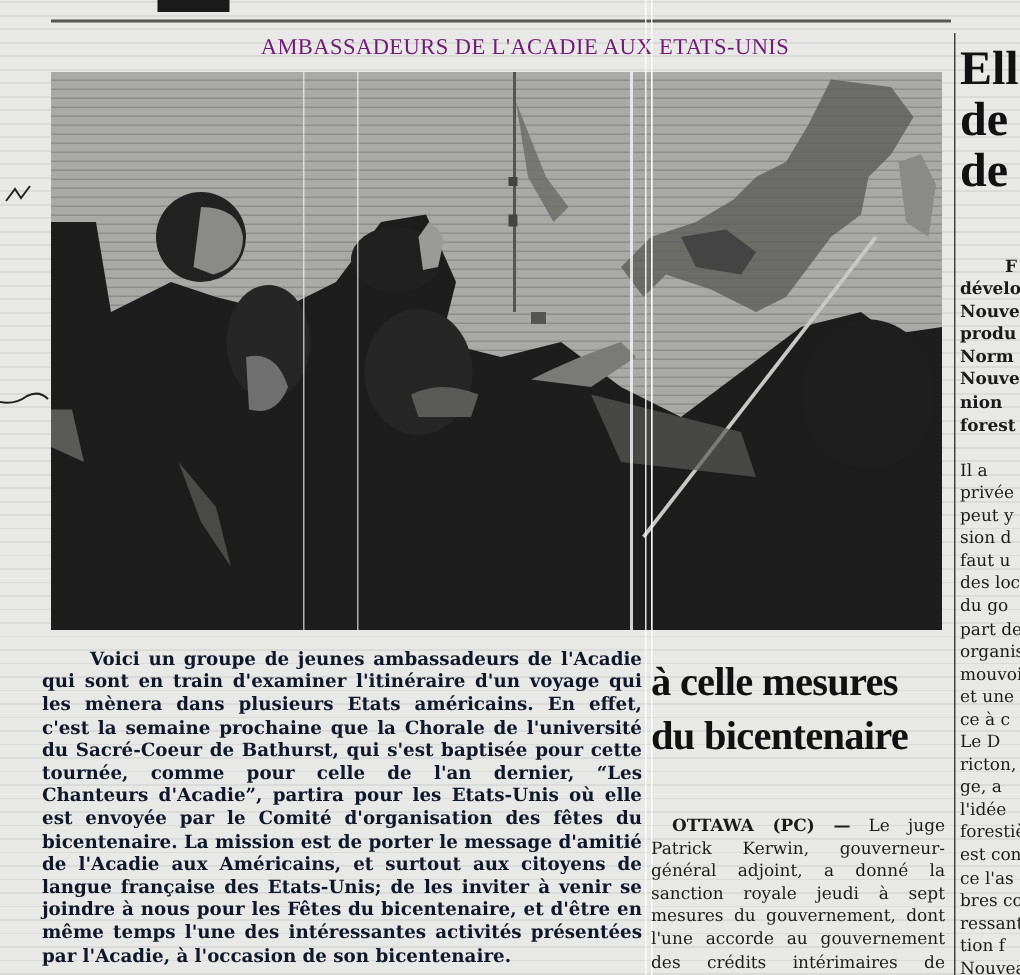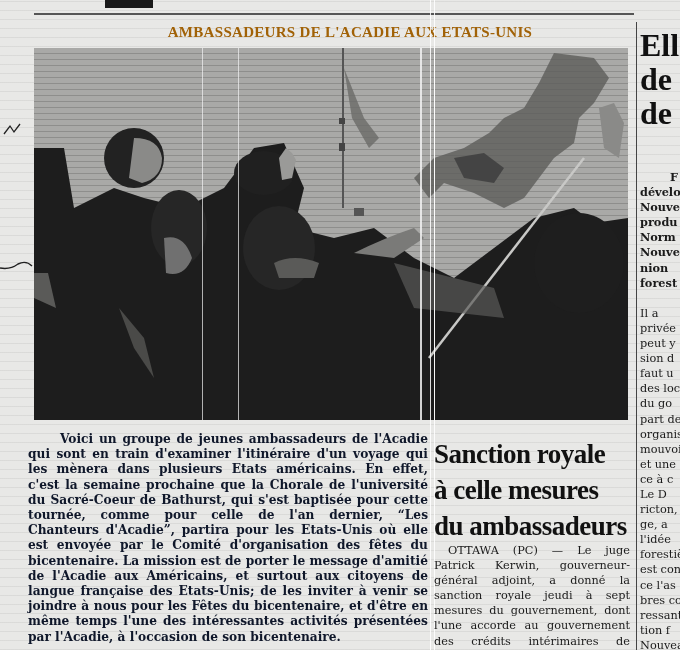--- a/index.html
+++ b/index.html
@@ -18,22 +18,22 @@
     }
     .top-black { position: absolute; left: 105px; top: 0; width: 48px; height: 8px; background: #1a1a1a; }
     .top-rule { position: absolute; left: 34px; top: 13px; width: 600px; height: 2px; background: #555; }
     .col-rule-right { position: absolute; left: 636px; top: 22px; width: 1px; height: 628px; background: #444; }
     .scan-line { position: absolute; top: 0; width: 1px; height: 650px; background: rgba(255,255,255,0.85); }
 
     .photo-title {
       position: absolute; left: 110px; top: 24px; width: 480px;
       text-align: center;
       font-family: "Liberation Serif", serif;
-      font-weight: bold; font-size: 15px; letter-spacing: 0.3px;
-      color: #a16207;
+      font-weight: normal; font-size: 15px; letter-spacing: 0.3px;
+      color: #701a75;
     }
     .photo {
       position: absolute; left: 34px; top: 48px; width: 594px; height: 372px;
       background: #1c1c1c; overflow: hidden;
     }
     .photo svg { display: block; }
 
     .caption {
       position: absolute; left: 28px; top: 432px; width: 400px;
       font-family: "DejaVu Serif", serif; font-weight: bold;
@@ -47,21 +47,21 @@
       font-size: 27px; line-height: 36px; color: #111;
       letter-spacing: -0.5px;
     }
     .headline div { white-space: nowrap; }
     .article {
       position: absolute; left: 434px; top: 543px; width: 196px;
       font-family: "DejaVu Serif", serif;
       font-size: 11.3px; line-height: 15.1px;
       text-align: justify; color: #1a1a1a;
     }
-    .article .dateline { font-weight: normal; margin-top: 33px; }
+    .article .dateline { font-weight: bold; margin-top: 33px; }
     .article p { margin: 0; text-indent: 14px; }
 
     .side {
       position: absolute; left: 640px; top: 28px; width: 60px; overflow: hidden;
     }
     .side-headline {
       font-family: "Liberation Serif", serif; font-weight: bold;
       font-size: 32px; line-height: 34px; color: #111; white-space: nowrap;
     }
     .side-body {
@@ -142,23 +142,22 @@
 <svg class="scribble" style="left:2px;top:122px" width="20" height="16">
   <path d="M2 12 L8 4 L12 10 L18 2" stroke="#222" stroke-width="1.3" fill="none"></path>
 </svg>
 <svg class="scribble" style="left:0;top:260px" width="34" height="12">
   <path d="M0 8 Q10 10 18 4 Q26 0 32 6" stroke="#222" stroke-width="1.4" fill="none"></path>
 </svg>
 
 <div class="caption">Voici un groupe de jeunes ambassadeurs de l'Acadie qui sont en train d'examiner l'itinéraire d'un voyage qui les mènera dans plusieurs Etats américains. En effet, c'est la semaine prochaine que la Chorale de l'université du Sacré-Coeur de Bathurst, qui s'est baptisée pour cette tournée, comme pour celle de l'an dernier, “Les Chanteurs d'Acadie”, partira pour les Etats-Unis où elle est envoyée par le Comité d'organisation des fêtes du bicentenaire. La mission est de porter le message d'amitié de l'Acadie aux Américains, et surtout aux citoyens de langue française des Etats-Unis; de les inviter à venir se joindre à nous pour les Fêtes du bicentenaire, et d'être en même temps l'une des intéressantes activités présentées par l'Acadie, à l'occasion de son bicentenaire.</div>
 
 <div class="headline">
-  <div>Sanction royale</div>
   <div>à celle mesures</div>
-  <div>du ambassadeurs</div>
+  <div>du bicentenaire</div>
 </div>
 
 <div class="article">
   <p><span class="dateline">OTTAWA (PC) —</span> <span>Le juge Patrick Kerwin, gouverneur-général adjoint, a donné la sanction royale jeudi à sept mesures du gouvernement, dont l'une accorde au gouvernement des crédits intérimaires de $260,828,382 pour lui permettre d'assumer ses obligations</span></p>
 </div>
 
 <div class="side">
   <div class="side-headline">
     <div>Ell</div>
     <div>de s</div>

